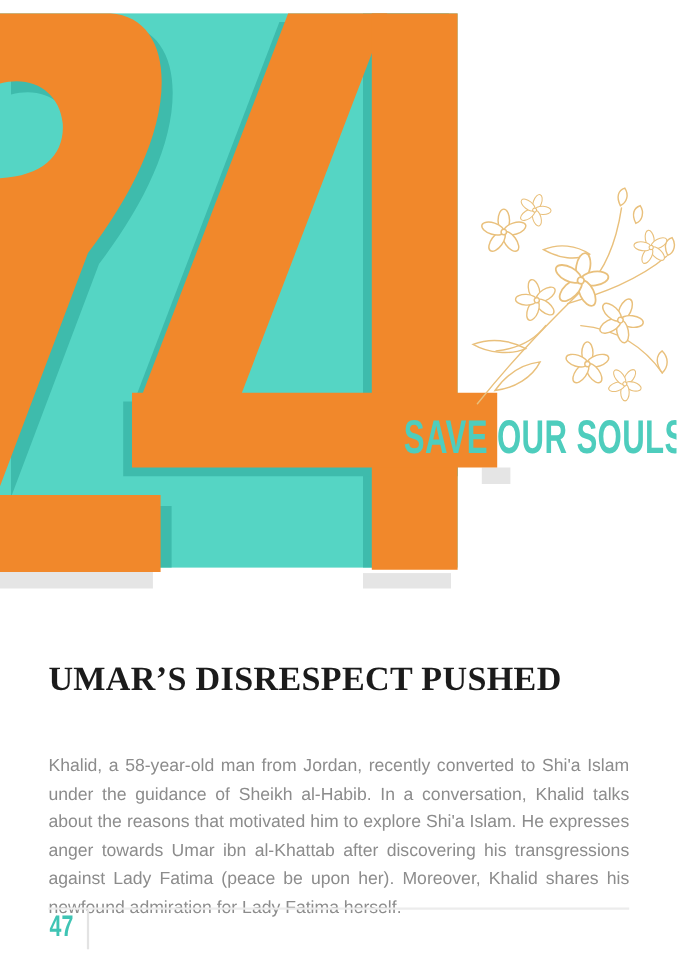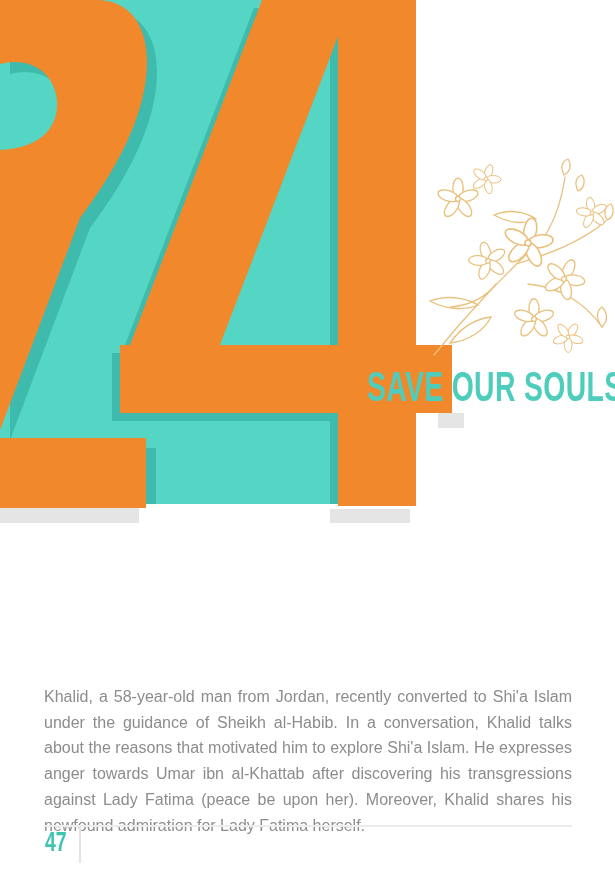--- a/index.html
+++ b/index.html
@@ -1,20 +1,20 @@
 <!DOCTYPE html>
 <html><head>
 <meta charset="utf-8">
 <style>
   html,body{margin:0;padding:0;}
   body{
     width:615px;height:870px;position:relative;overflow:hidden;
     background:#ffffff;font-family:"Liberation Sans",sans-serif;
   }
-  .hero{position:absolute;left:0;top:0;width:514px;height:560px;}
+  .hero{position:absolute;left:0;top:12px;width:514px;height:560px;}
   .hero svg.numart{position:absolute;left:0;top:0;}
   .floral{position:absolute;left:416px;top:158px;width:200px;height:202px;}
   .tagline{
     position:absolute;left:367px;top:365px;
     font-weight:700;font-size:43px;line-height:1;
     color:#4ecdbd;letter-spacing:0.5px;white-space:nowrap;
     transform:scaleX(0.66);transform-origin:left top;
   }
   .visually-hidden{position:absolute;width:1px;height:1px;overflow:hidden;clip:rect(0 0 0 0);white-space:nowrap;}
   .headline{
@@ -120,19 +120,20 @@
       <use href="#flw" transform="translate(176,54) scale(0.72) rotate(-10)"></use>
       <use href="#flw" transform="translate(118,160) scale(0.92)"></use>
       <use href="#flw" transform="translate(152,178) scale(0.7) rotate(35)"></use>
     </g>
   </svg>
 
   <div class="tagline">SAVE OUR SOULS</div>
 </div>
 
 <h1 class="headline">
+  <span>UMAR’S DISRESPECT PUSHED</span>
 </h1>
 
 <p class="bodytext">Khalid, a 58-year-old man from Jordan, recently converted to Shi'a Islam under the guidance of Sheikh al-Habib. In a conversation, Khalid talks about the reasons that motivated him to explore Shi'a Islam. He expresses anger towards Umar ibn al-Khattab after discovering his transgressions against Lady Fatima (peace be upon her). Moreover, Khalid shares his newfound admiration for Lady Fatima herself.</p>
 
 <div class="footer-rule"></div>
 <div class="page-number">47</div>
 <div class="folio-divider"></div>
 
 </body></html>

